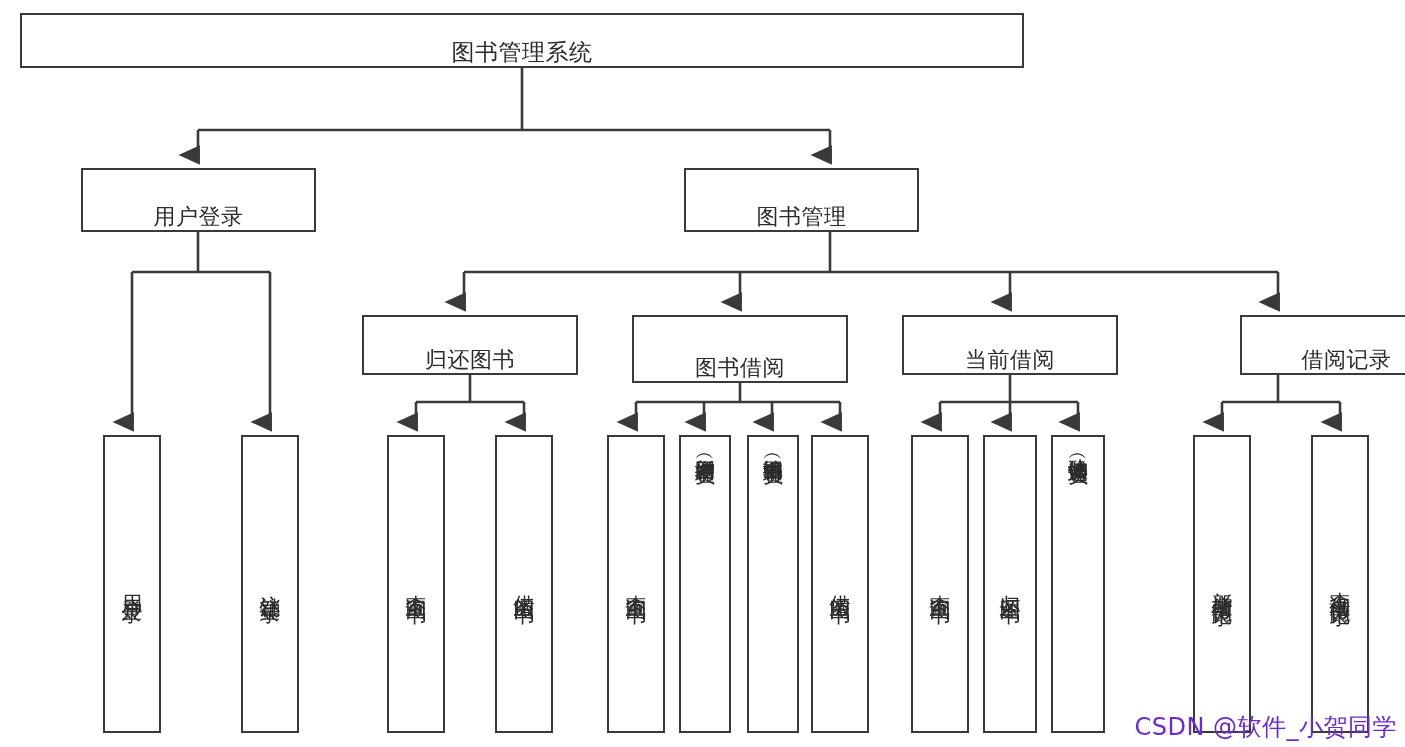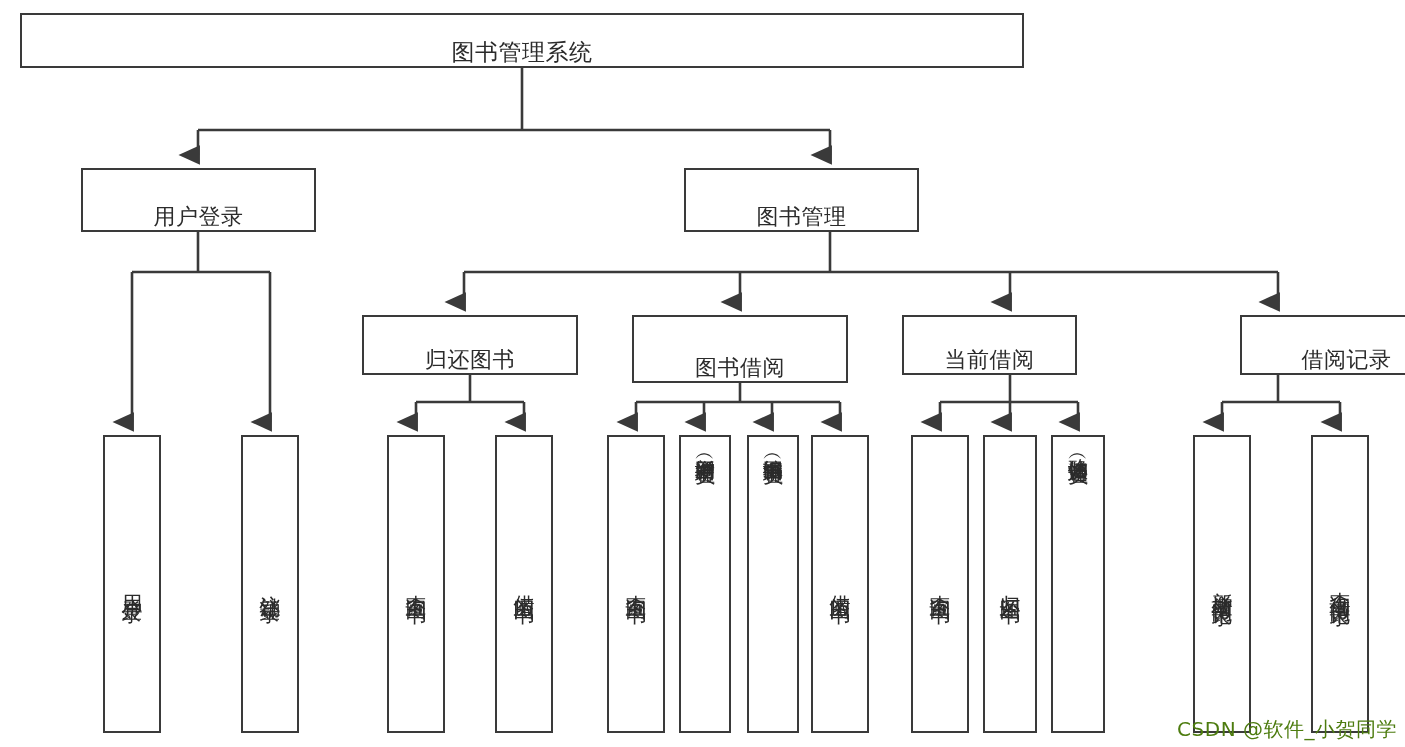--- a/index.html
+++ b/index.html
@@ -70,22 +70,22 @@
   }
   
   .node.leaf.center-text {
     align-items: center;
     padding-top: 0;
   }
   #watermark {
     position: absolute;
     right: 8px;
     bottom: 4px;
-    font-size: 20px;
-    color: #4d7c0f;
+    font-size: 24px;
+    color: #6d28d9;
     letter-spacing: 0.5px;
     z-index: 3;
     white-space: nowrap;
     font-family: "DejaVu Sans", "Liberation Sans", sans-serif;
   }
 </style>
 </head>
 <body>
 
 <div id="diagram-root">
@@ -153,21 +153,21 @@
   <div class="node horiz" style="left:684px; top:168px; width:235px; height:64px;">
     <span class="node-label">图书管理</span>
   </div>
 
   <div class="node horiz" style="left:362px; top:315px; width:216px; height:60px;">
     <span class="node-label">归还图书</span>
   </div>
   <div class="node horiz" style="left:632px; top:315px; width:216px; height:68px;">
     <span class="node-label">图书借阅</span>
   </div>
-  <div class="node horiz" style="left:902px; top:315px; width:175px; height:60px;">
+  <div class="node horiz" style="left:902px; top:315px; width:216px; height:60px;">
     <span class="node-label">当前借阅</span>
   </div>
   <div class="node horiz" style="left:1240px; top:315px; width:213px; height:60px;">
     <span class="node-label">借阅记录</span>
   </div>
 
   <div class="node leaf center-text" style="left:103px; top:435px; width:58px; height:298px;">
     <span class="node-label">用户登录</span>
   </div>
   <div class="node leaf center-text" style="left:241px; top:435px; width:58px; height:298px;">

